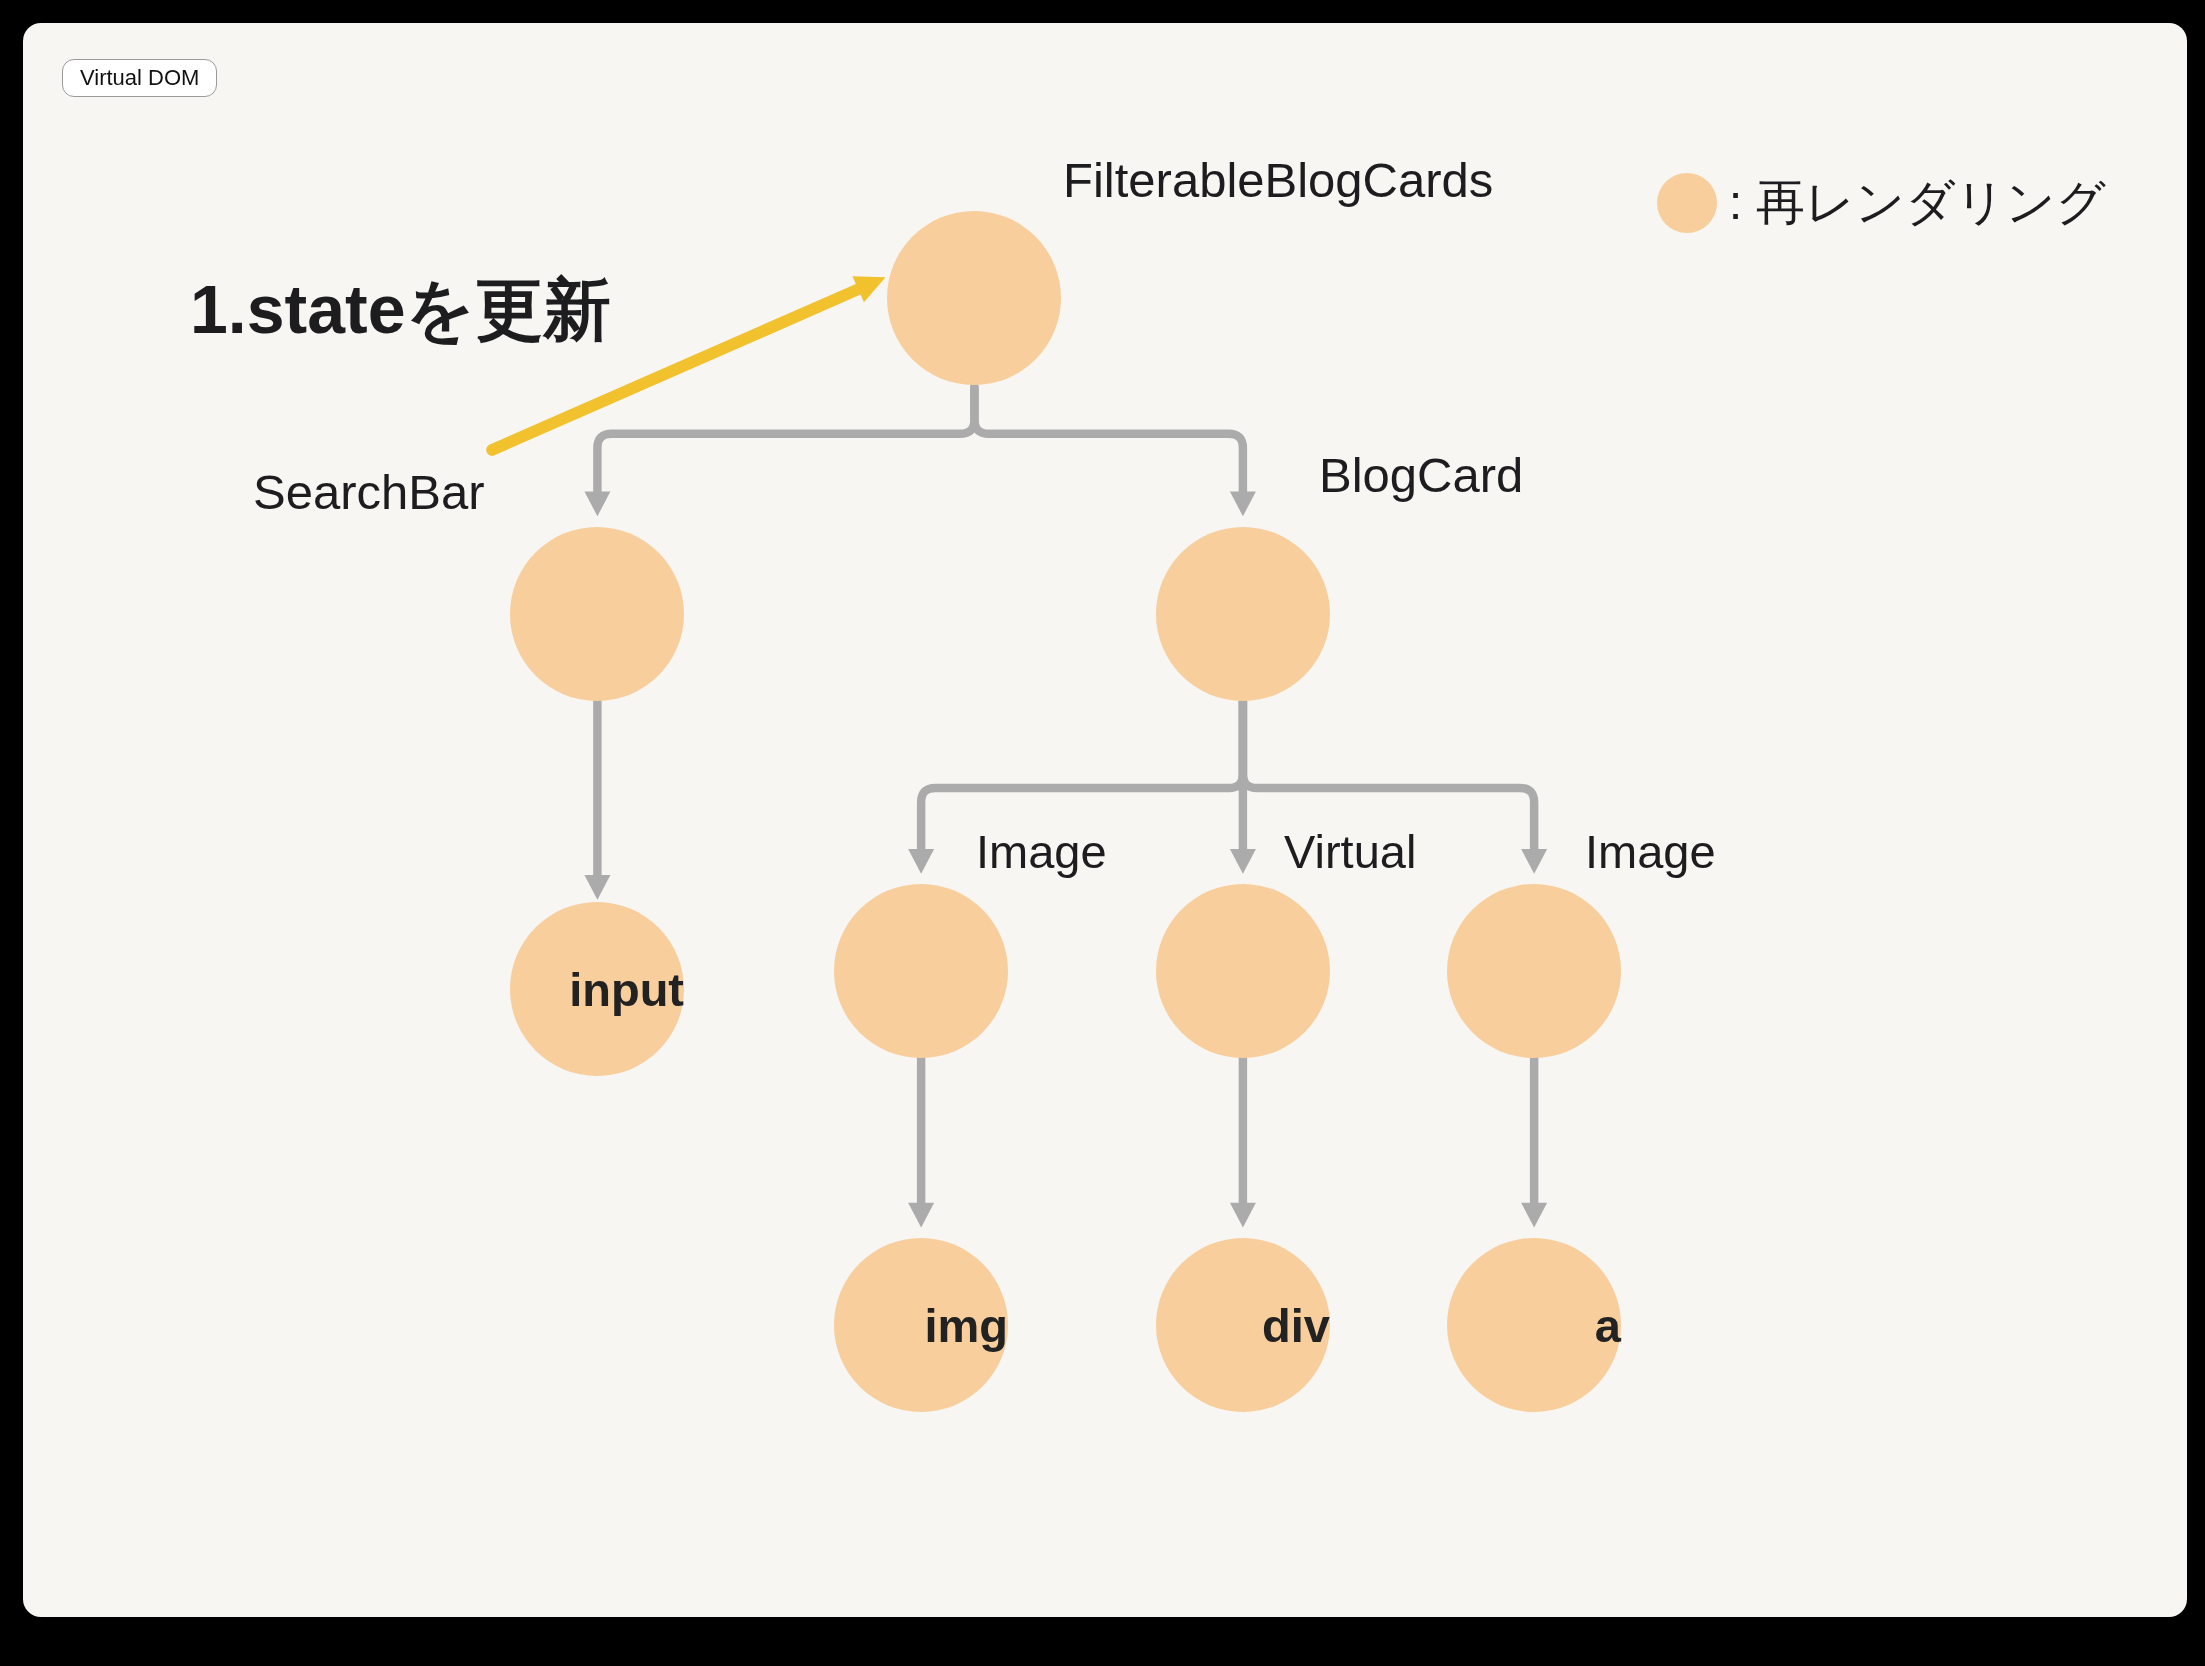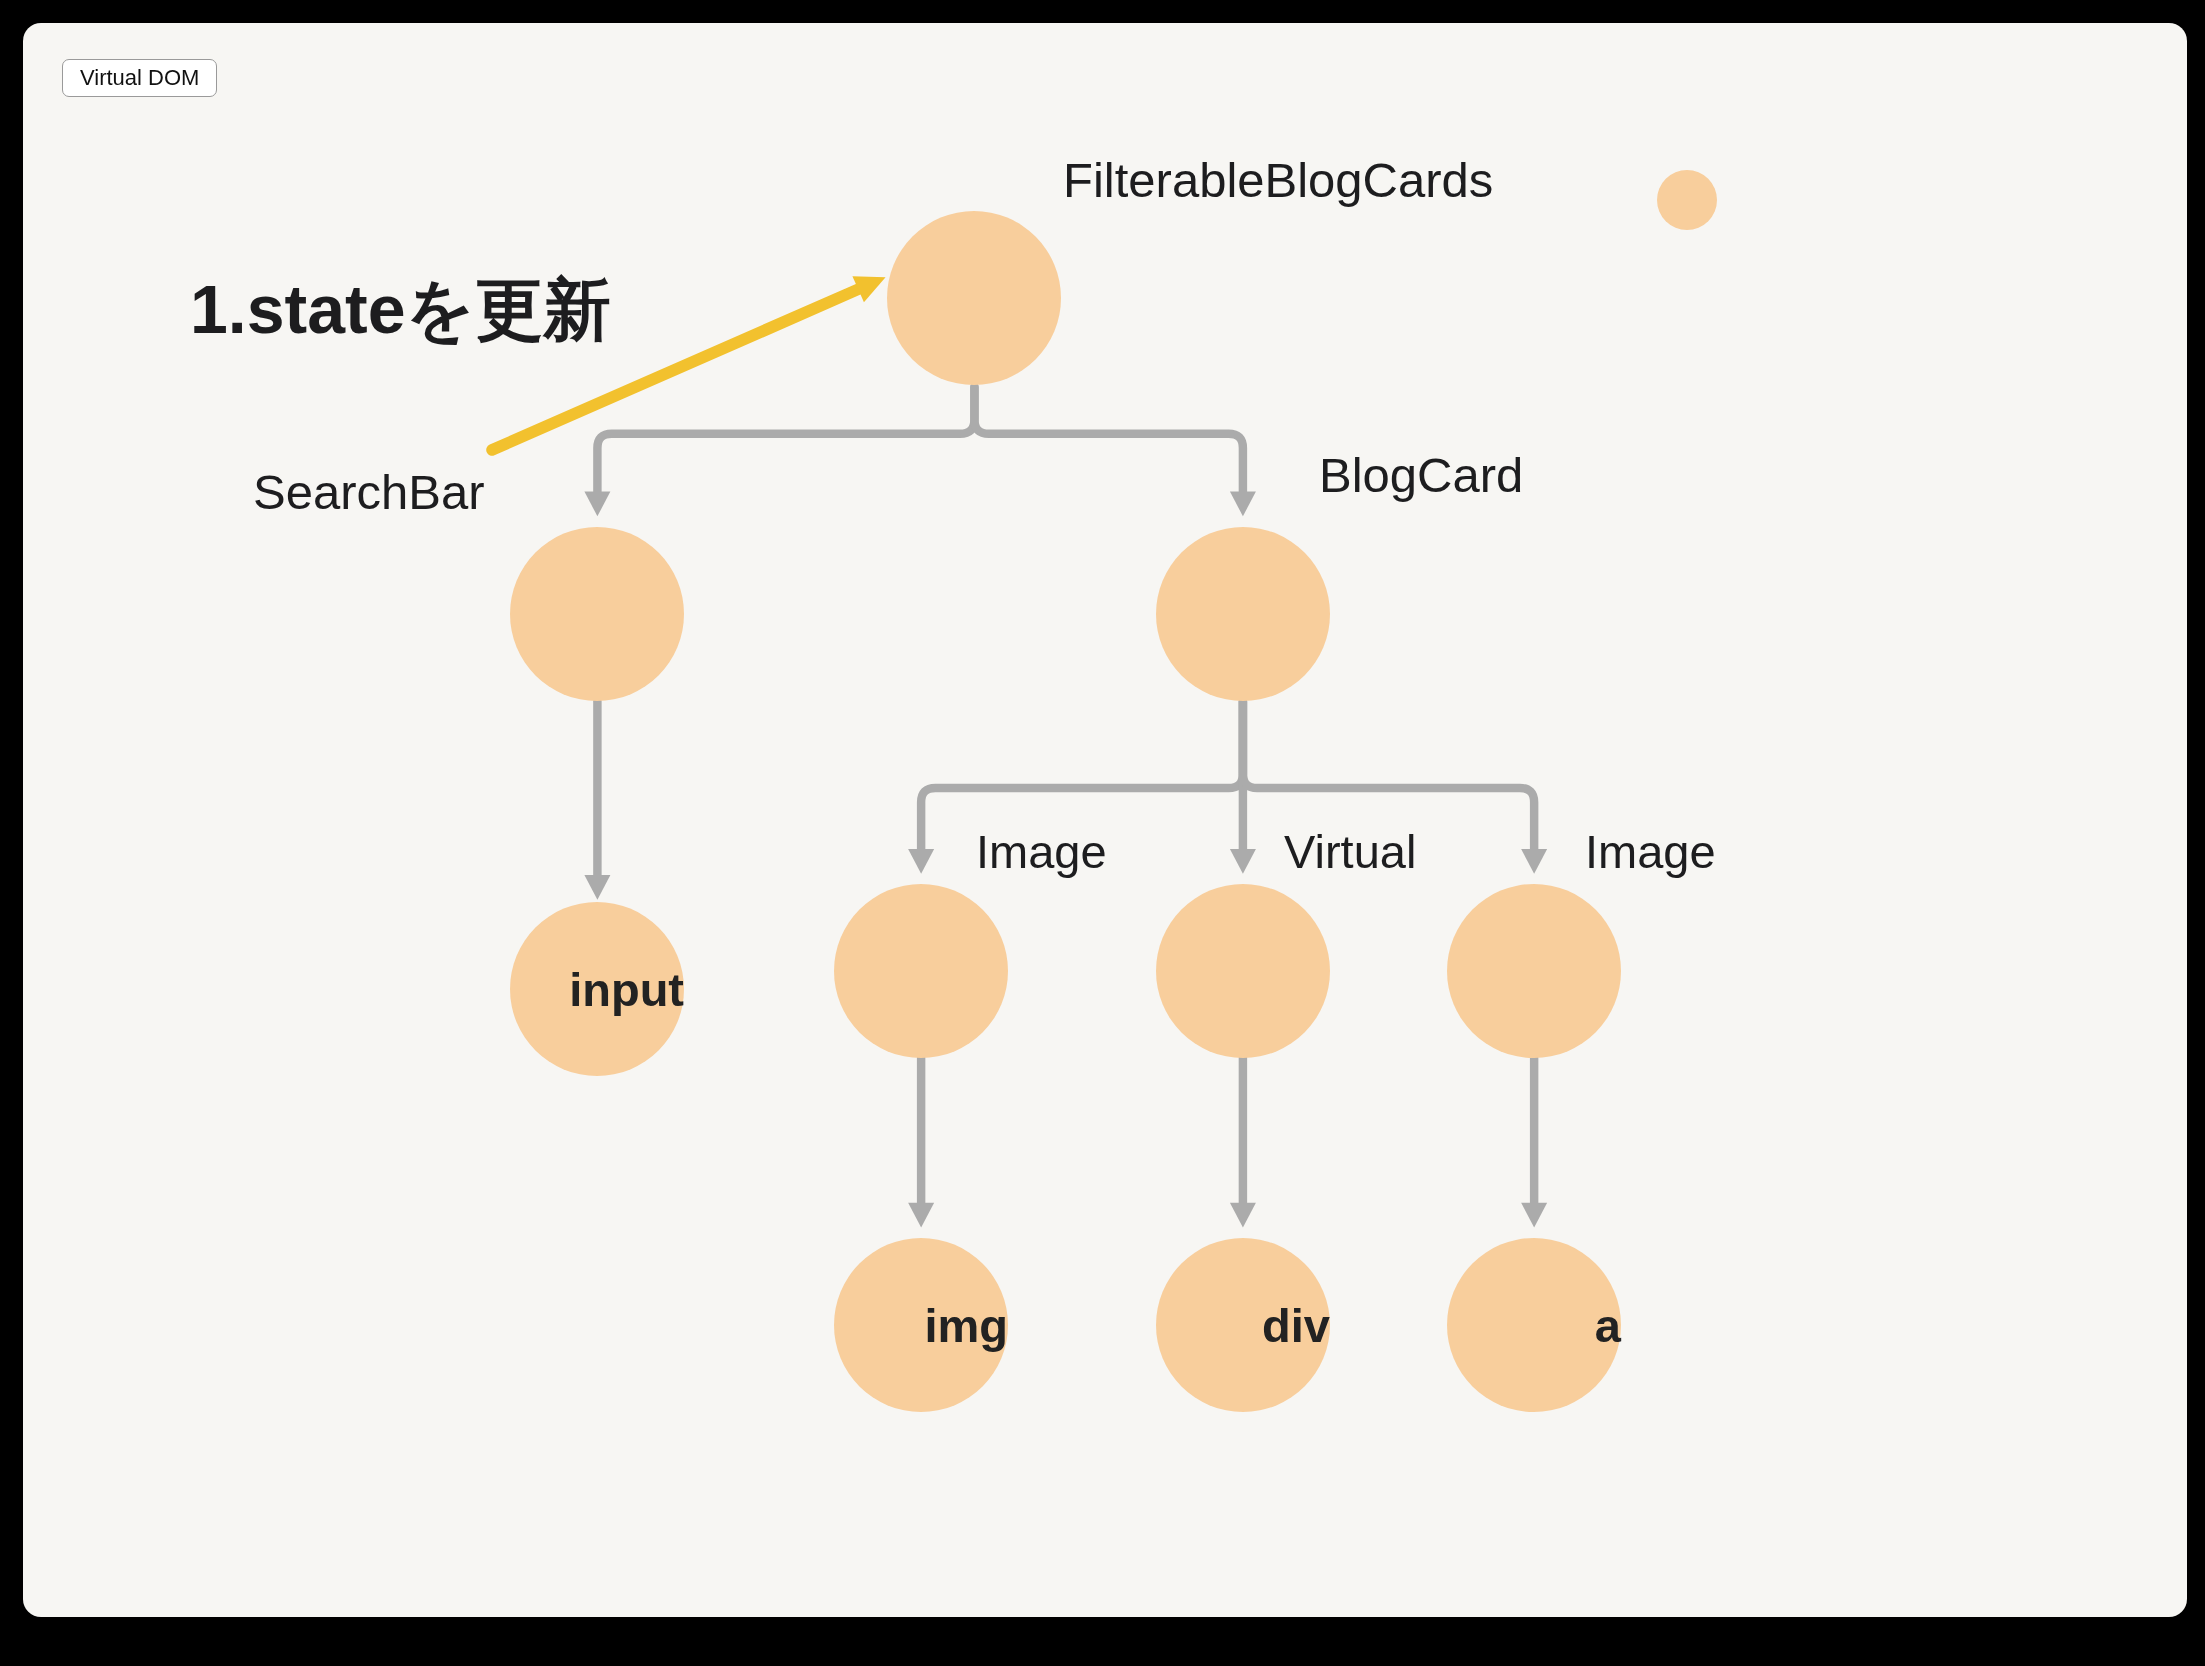--- a/index.html
+++ b/index.html
@@ -23,21 +23,21 @@
     height: 1594px;
     background: var(--panel-bg, #F7F6F3);
     border-radius: 18px;
   }
   .badge {
     position: absolute;
     left: 62px;
     top: 59px;
     background: #ffffff;
     border: 1.3px solid #9a9a9a;
-    border-radius: 7px;
+    border-radius: 12px;
     padding: 5.2px 17px;
     font-size: 22px;
     color: #111;
     white-space: nowrap;
   }
   svg.connectors {
     position: absolute;
     left: 0;
     top: 0;
   }
@@ -179,16 +179,17 @@
   <div class="label label-searchbar">SearchBar</div>
   <div class="label label-blogcard">BlogCard</div>
   <div class="label label-image">Image</div>
   <div class="label label-content">Virtual</div>
   <div class="label label-link">Image</div>
 
   <div class="annotation">1.stateを更新</div>
 
   <div class="legend">
     <span class="legend-swatch"></span>
+    <span class="legend-text">: 再レンダリング</span>
   </div>
 
 </div>
 
 
 </body></html>

